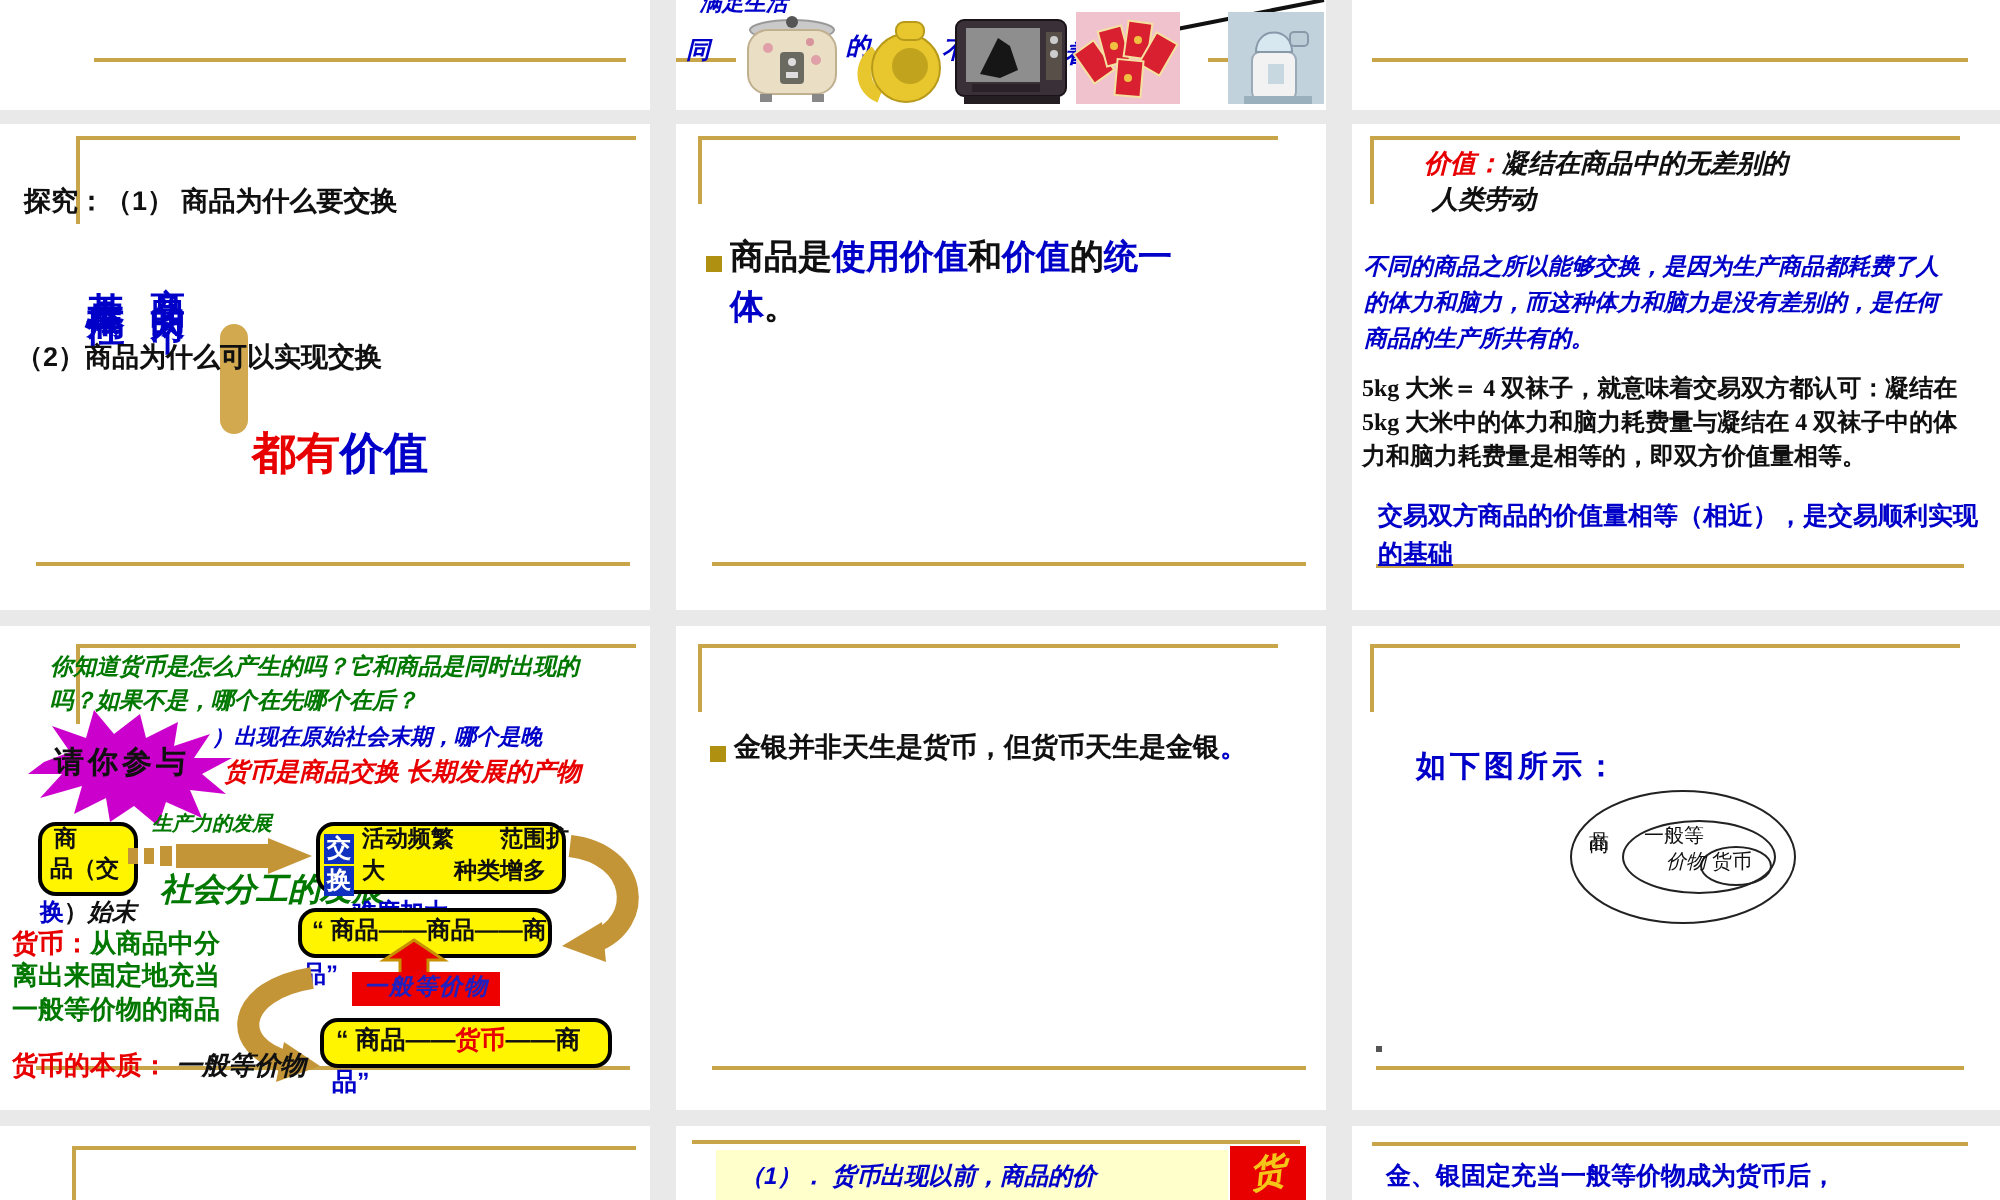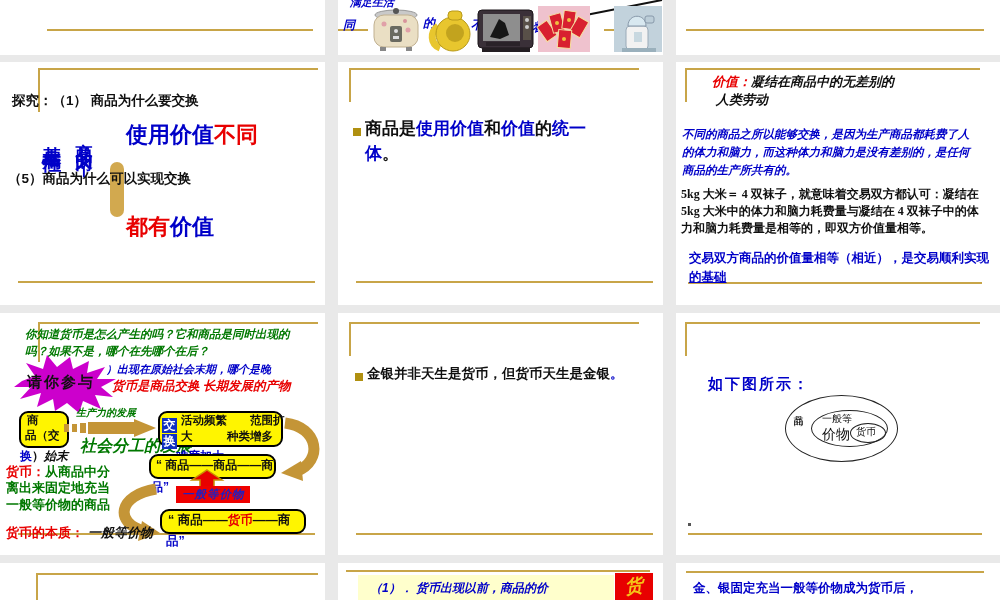--- a/index.html
+++ b/index.html
@@ -109,24 +109,21 @@
   </div>
 
   <div class="cell" style="left:0;top:62px;width:325px;height:243px;">
     <div class="gl" style="left:38px;top:6px;width:280px;height:2px;"></div>
     <div class="gl" style="left:38px;top:6px;width:2px;height:44px;"></div>
     <div class="gl" style="left:18px;top:219px;width:297px;height:2px;"></div>
     <div class="t b blk" style="left:12px;top:31px;font-size:13.5px;">探究：（1） 商品为什么要交换</div>
     <div class="t b blue vert" style="left:40px;top:68px;font-size:19px;letter-spacing:3px;height:100px;">基本属性</div>
     <div class="t b blue vert" style="left:73px;top:68px;font-size:17px;letter-spacing:4px;height:120px;">商品的两个</div>
     <div style="position:absolute;left:110px;top:100px;width:14px;height:55px;background:#D2A94F;border-radius:7px;"></div>
-    <div class="t b" style="left:126px;top:60px;font-size:22px;">
-      <span class="blue">使用价值</span><span class="red">不同</span>
-    </div>
-    <div class="t b blk" style="left:8px;top:109px;font-size:13.5px;">（5）商品为什么可以实现交换</div>
+    <div class="t b blk" style="left:8px;top:109px;font-size:13.5px;">（2）商品为什么可以实现交换</div>
     <div class="t b" style="left:126px;top:152px;font-size:22px;">
       <span class="red">都有</span><span class="blue">价值</span>
     </div>
   </div>
 
   <div class="cell" style="left:338px;top:62px;width:325px;height:243px;">
     <div class="gl" style="left:11px;top:6px;width:290px;height:2px;"></div>
     <div class="gl" style="left:11px;top:6px;width:2px;height:34px;"></div>
     <div class="gl" style="left:18px;top:219px;width:297px;height:2px;"></div>
     <div class="bullet" style="left:15px;top:66px;"></div>
@@ -240,21 +237,21 @@
   <div class="cell" style="left:676px;top:313px;width:324px;height:242px;">
     <div class="gl" style="left:9px;top:9px;width:295px;height:2px;"></div>
     <div class="gl" style="left:9px;top:9px;width:2px;height:34px;"></div>
     <div class="gl" style="left:12px;top:220px;width:294px;height:2px;"></div>
     <div class="t b blue" style="left:32px;top:62px;font-size:15px;letter-spacing:2px;">如下图所示：</div>
     <div class="ell" style="left:109px;top:82px;width:113px;height:67px;"></div>
     <div class="ell" style="left:135px;top:97px;width:77px;height:37px;"></div>
     <div class="ell" style="left:174px;top:110px;width:36px;height:20px;"></div>
     <div class="t blk vert" style="left:116px;top:95px;font-size:10px;height:26px;">商品</div>
     <div class="t blk" style="left:146px;top:100px;font-size:10px;">一般等</div>
-    <div class="t blk" style="left:146px;top:113px;font-size:14px;">价物</div>
+    <div class="t blk" style="left:157px;top:113px;font-size:10px;font-style:italic;">价物</div>
     <div class="t blk" style="left:180px;top:113px;font-size:10px;">货币</div>
     <div style="position:absolute;left:12px;top:210px;width:3px;height:3px;background:#555;"></div>
   </div>
 
   <div class="cell" style="left:0;top:563px;width:325px;height:37px;">
     <div class="gl" style="left:36px;top:10px;width:282px;height:2px;"></div>
     <div class="gl" style="left:36px;top:10px;width:2px;height:27px;"></div>
   </div>
 
   <div class="cell" style="left:338px;top:563px;width:325px;height:37px;">

